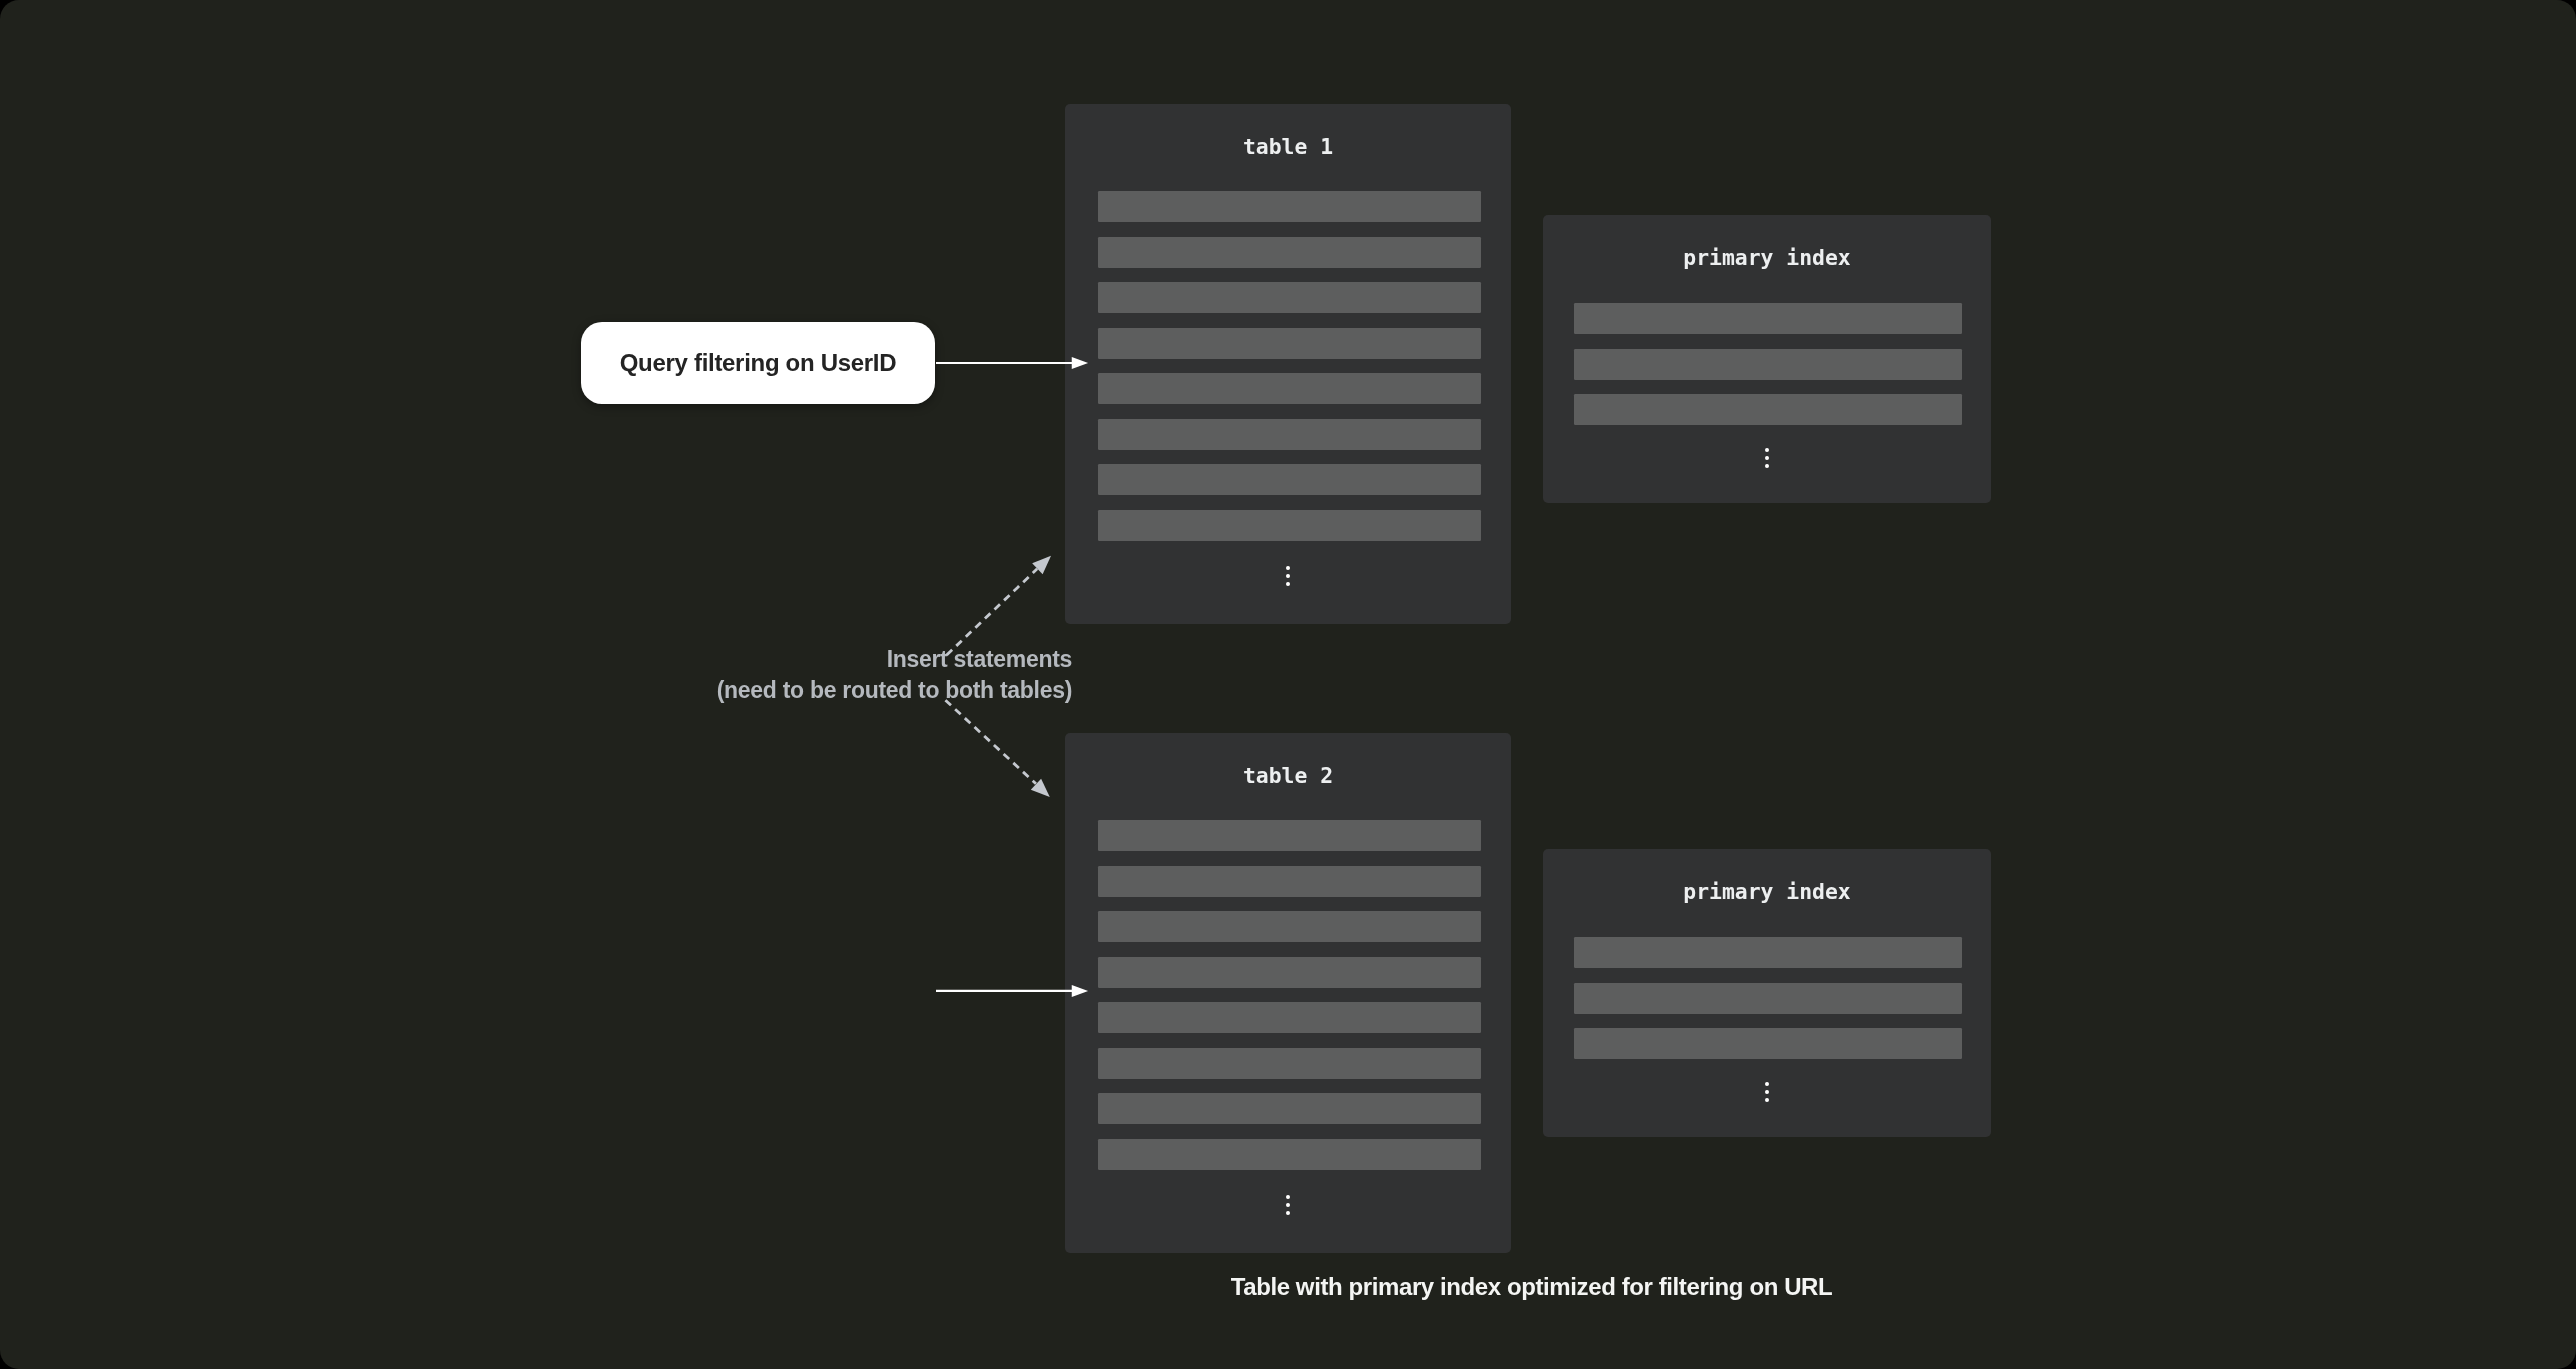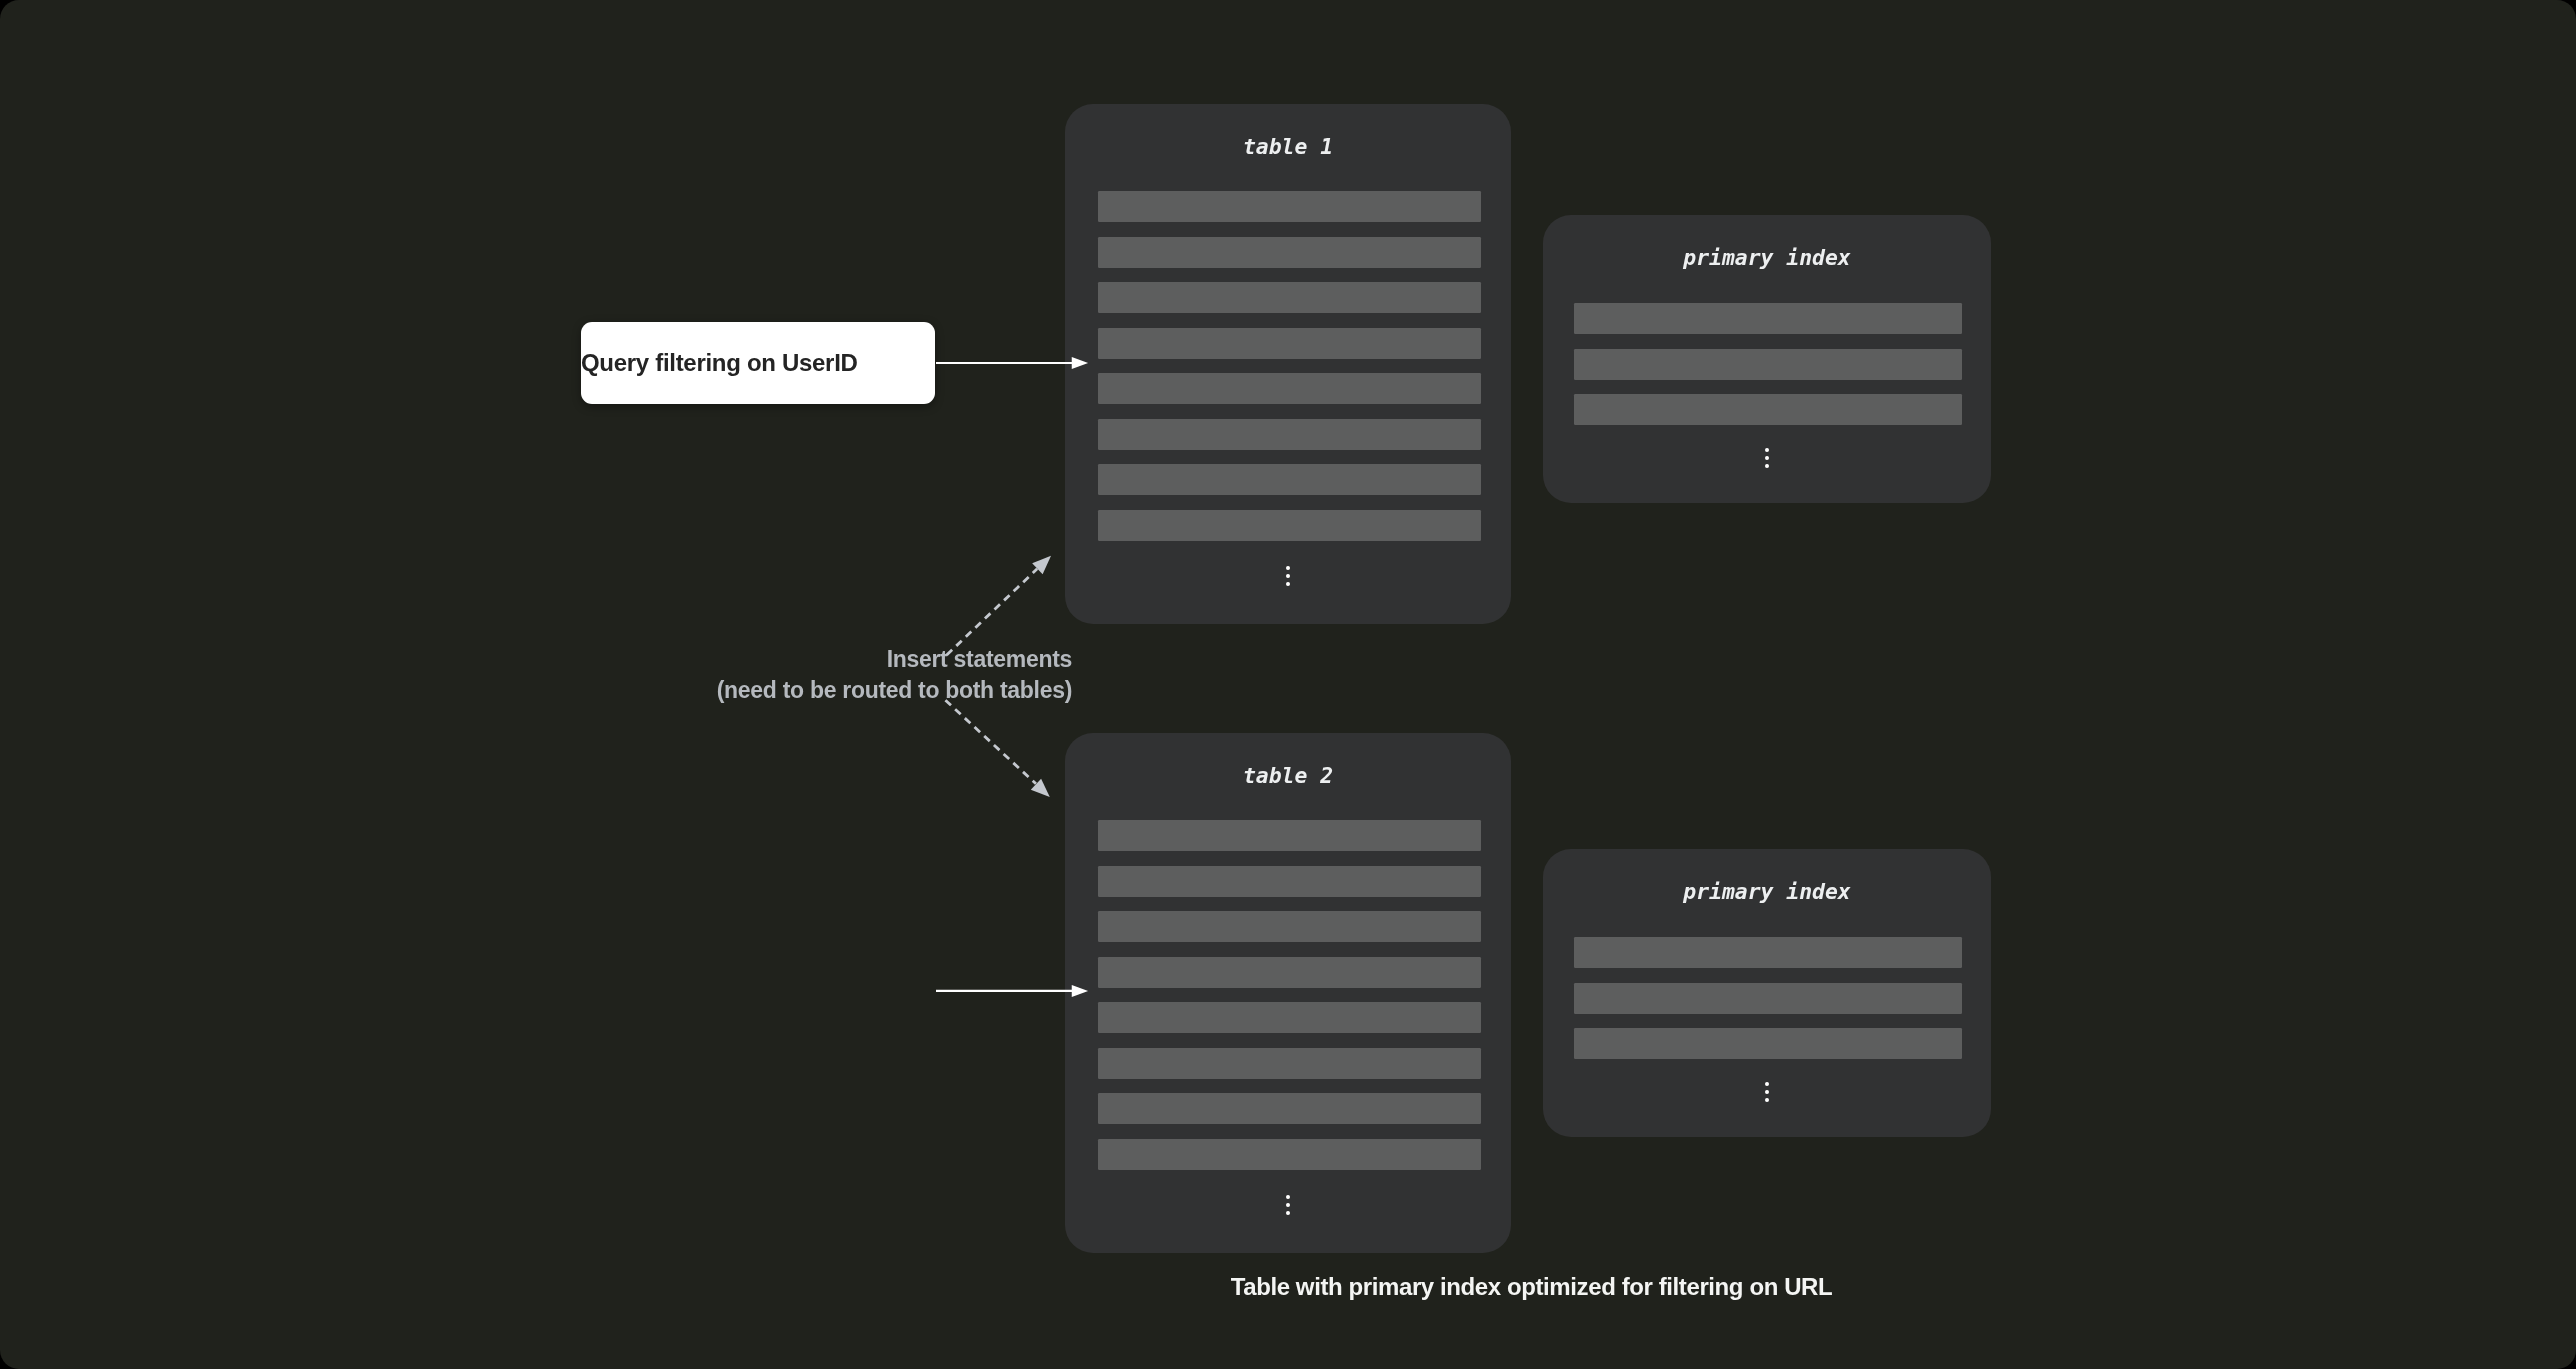--- a/index.html
+++ b/index.html
@@ -22,21 +22,21 @@
     font-family:"Liberation Sans",sans-serif;
   }
   .caption{
     position:absolute;left:840px;width:1383px;text-align:center;
     font-size:24px;font-weight:700;letter-spacing:-0.4px;color:var(--title-text);
     line-height:29px;
   }
   .caption.top{top:30px;}
   .caption.bottom{top:1272px;text-align:center;}
   .card{
-    position:absolute;background:var(--card-bg);border-radius:28px;font-style:italic;
+    position:absolute;background:var(--card-bg);border-radius:5px;
   }
   .card.tbl{left:1065px;width:446px;height:520px;}
   #table1{top:104px;}
   #table2{top:733px;padding-left:48px;}
   .card.idx{left:1543px;width:448px;height:288px;}
   #index1{top:215px;}
   #index2{top:849px;}
   .card-title{
     position:absolute;top:30px;left:0;width:100%;text-align:center;
     font-family:"DejaVu Sans Mono",monospace;font-weight:600;
@@ -44,22 +44,22 @@
   }
   .rows{position:absolute;}
   .tbl .rows{top:87px;left:33px;width:383px;}
   .idx .rows{top:88px;left:31px;width:388px;}
   .row{height:31px;margin-bottom:14.5px;background:var(--row-bg);border-radius:1.3px;}
   .dots{position:absolute;left:0;width:100%;display:flex;flex-direction:column;align-items:center;gap:4.4px;}
   .tbl .dots{top:462px;}
   .idx .dots{top:233px;}
   .dot{width:3.8px;height:3.8px;border-radius:50%;background:var(--white);}
   .qbtn{
-    position:absolute;left:581px;width:354px;height:82px;border-radius:11px;
-    background:var(--white);display:flex;align-items:center;justify-content:flex-start;
+    position:absolute;left:581px;width:354px;height:82px;border-radius:21px;
+    background:var(--white);display:flex;align-items:center;justify-content:center;
     box-shadow:0 2.5px 8.8px rgba(0,0,0,0.35);
   }
   #qbtn-userid{top:322px;}
   #qbtn-url{top:950px;}
   .qbtn span{
     font-size:24px;font-weight:700;letter-spacing:-0.3px;color:var(--btn-text);
   }
   .note{
     position:absolute;left:443px;top:644px;width:629px;text-align:right;
     font-size:23px;font-weight:700;letter-spacing:-0.3px;line-height:31px;color:var(--note-text);

